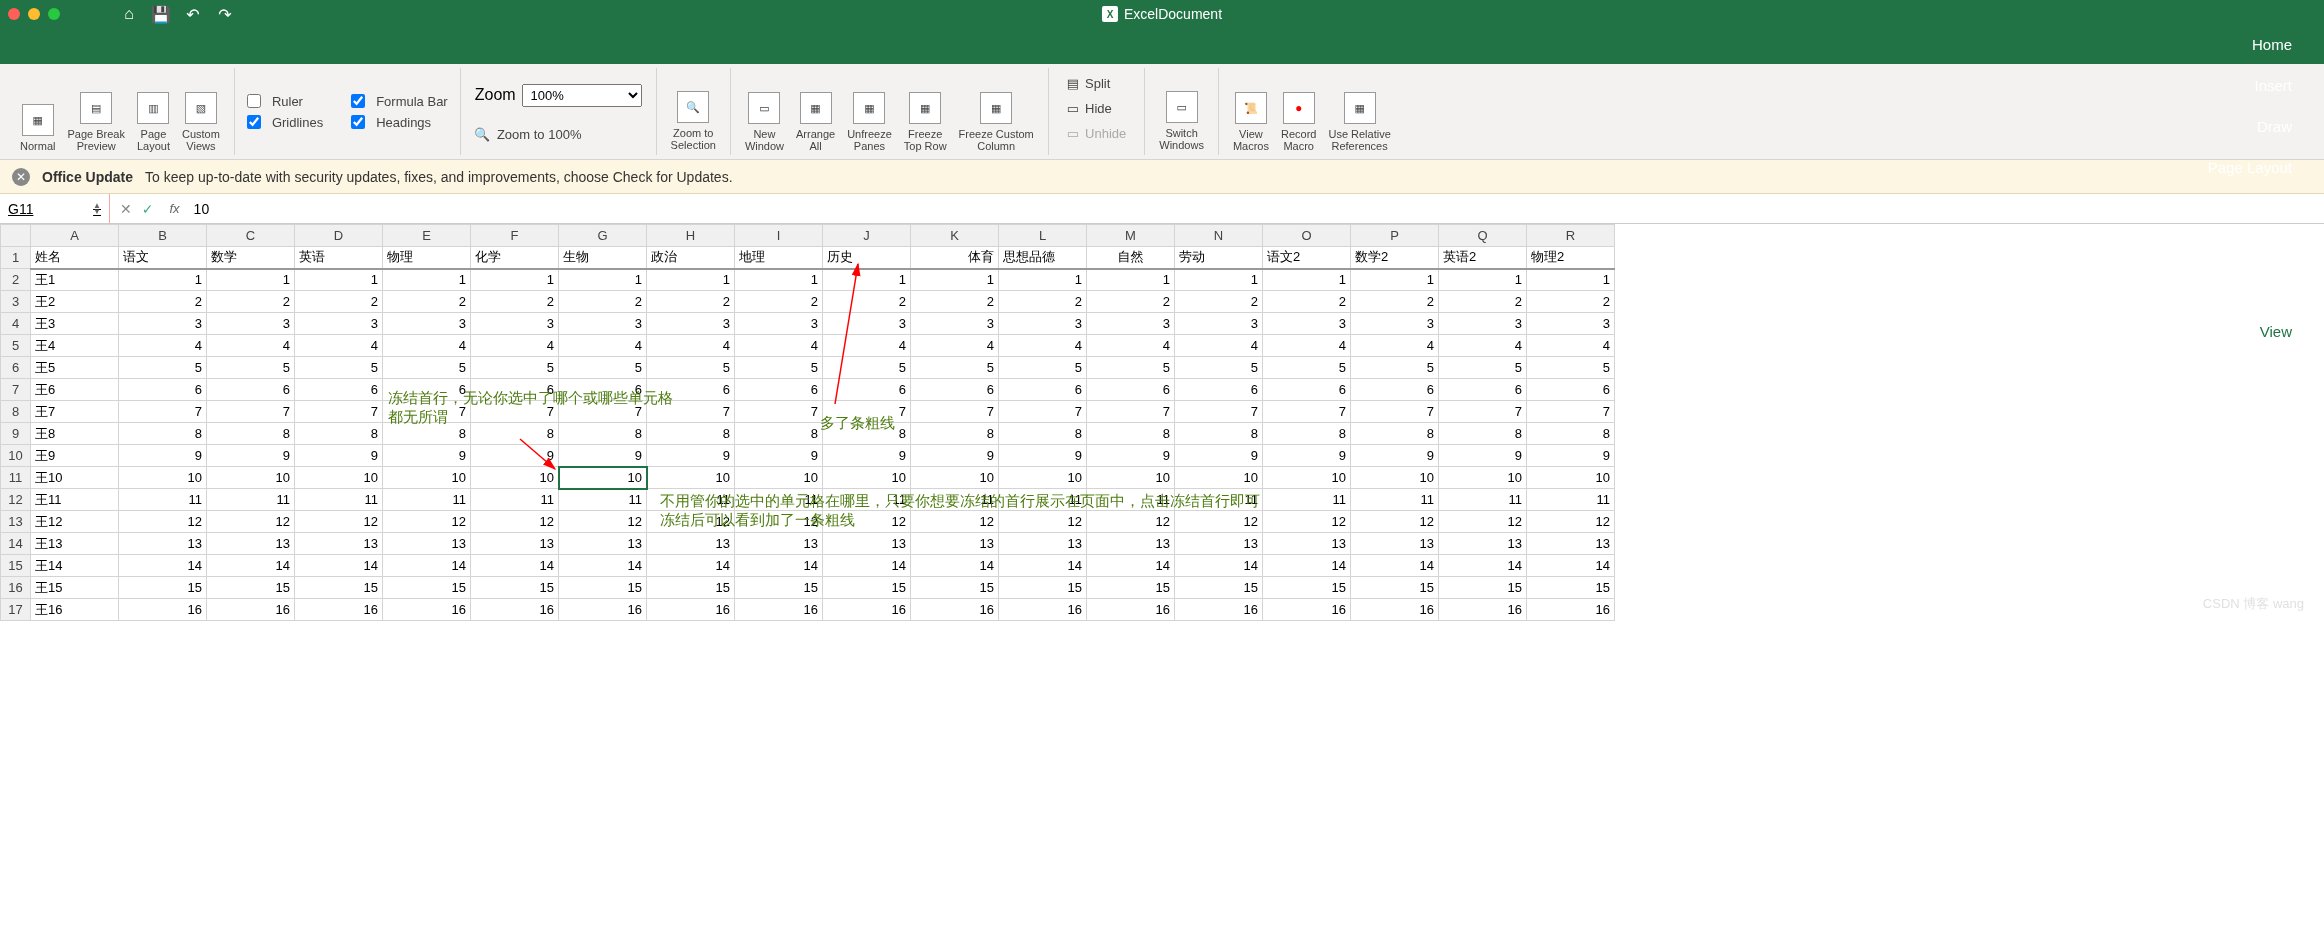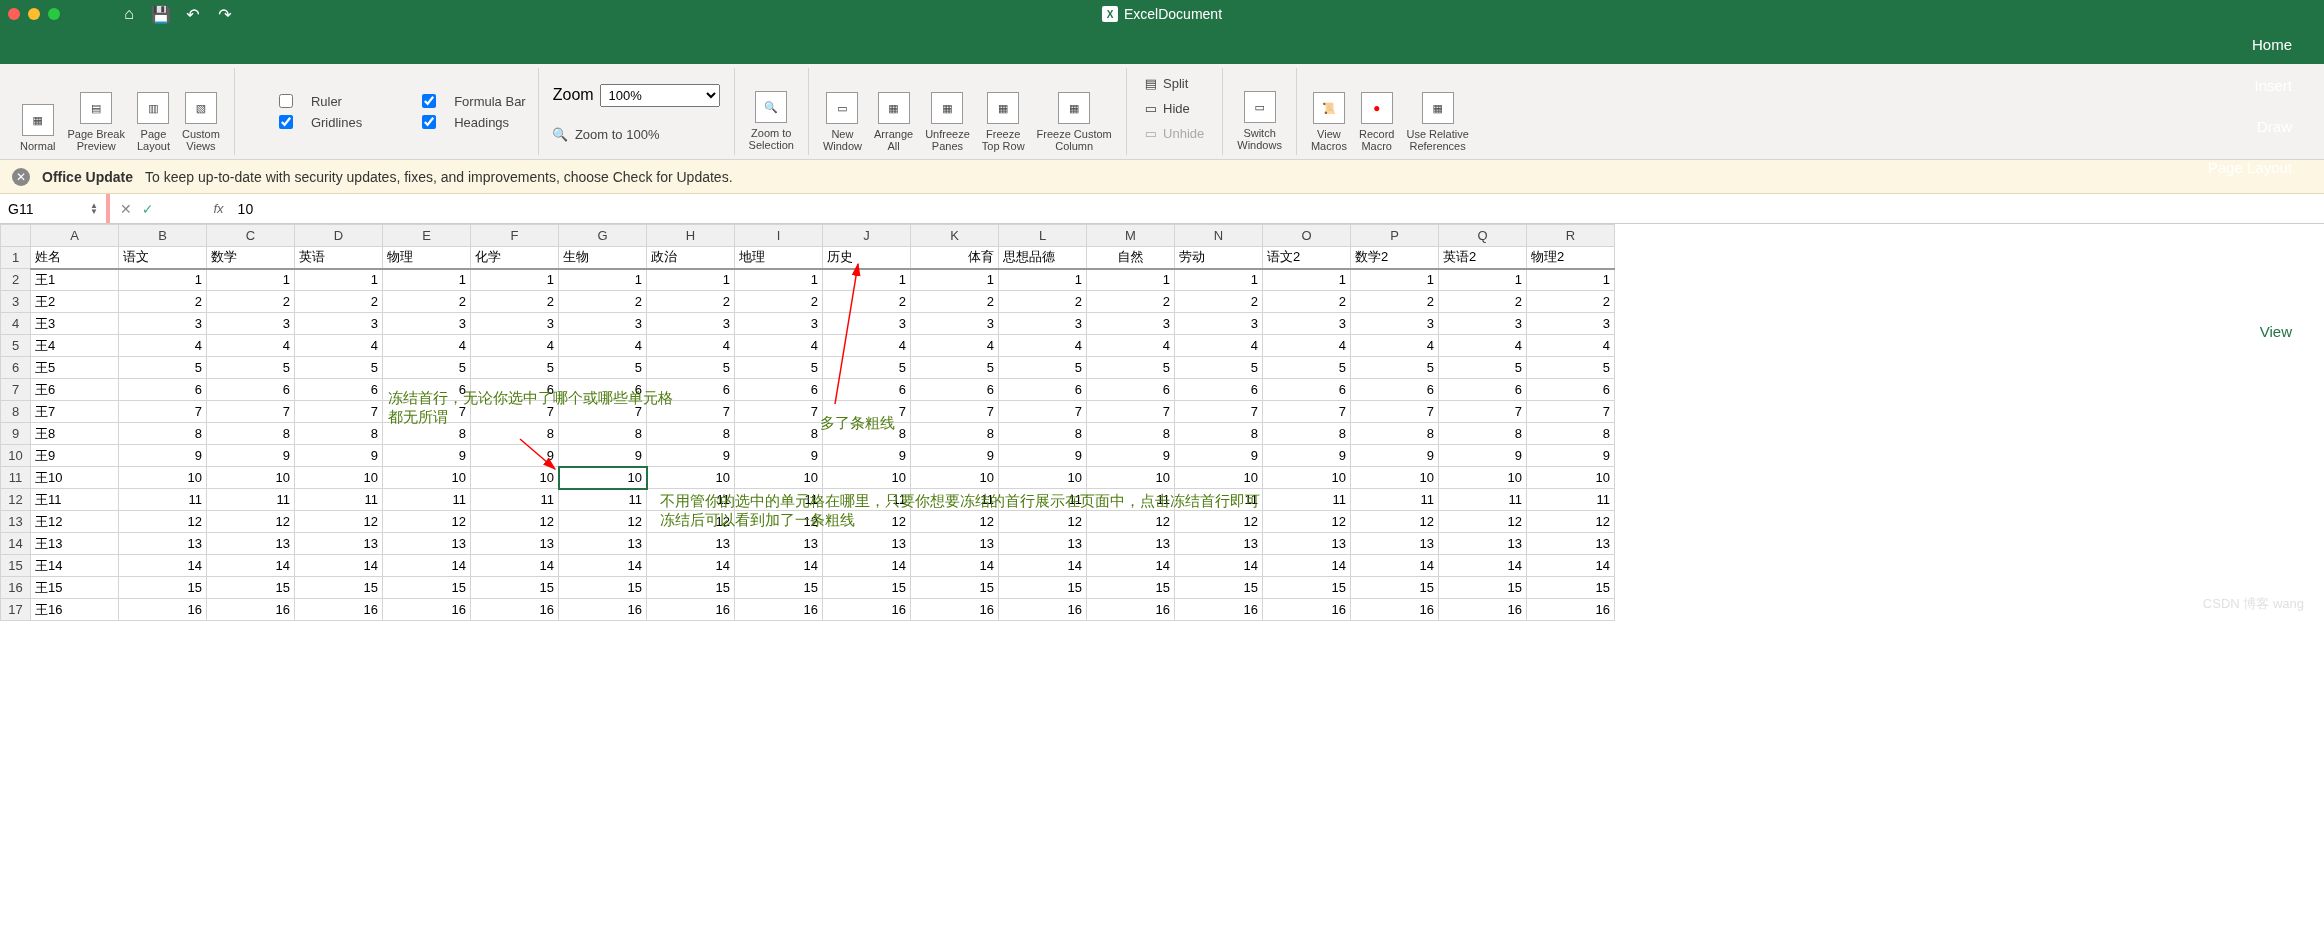--- a/index.html
+++ b/index.html
@@ -20,36 +20,36 @@
 .tab { color: #fff; padding: 8px 14px; font-size: 15px; cursor: pointer; }
 .tab.active { background: #fff; color: #217346; border-radius: 4px 4px 0 0; }
 
 .ribbon { background: #f3f2f1; height: 96px; border-bottom: 1px solid #d4d4d4; display: flex; padding: 4px 6px; }
 .group { display: flex; flex-direction: column; align-items: center; padding: 0 8px; border-right: 1px solid #d4d4d4; }
 .group:last-child { border-right: none; }
 .big-btn { display: flex; flex-direction: column; align-items: center; justify-content: flex-end; padding: 4px 6px; cursor: pointer; font-size: 11px; color: #444; gap: 4px; height: 88px; text-align: center; }
 .big-icon { width: 32px; height: 32px; border: 1px solid #999; background: #fff; display: flex; align-items: center; justify-content: center; }
 .row-btns { display: flex; }
 .checks { display: flex; flex-direction: column; gap: 6px; padding: 8px 4px; justify-content: center; }
-.chk { display: flex; align-items: center; gap: 18px; font-size: 13px; color: #444; cursor: pointer; margin-left: 32px; }
+.chk { display: flex; align-items: center; gap: 11px; font-size: 13px; color: #444; cursor: pointer; }
 .chk input { width: 14px; height: 14px; }
 .zoom-sel { display: flex; align-items: center; gap: 6px; padding: 6px; }
 .zoom-sel select { font-size: 13px; padding: 2px 4px; width: 120px; }
 .small-btn { display: flex; align-items: center; gap: 6px; font-size: 13px; color: #444; padding: 4px 6px; cursor: pointer; }
 .stack { display: flex; flex-direction: column; gap: 2px; padding: 4px; justify-content: center; }
 
 .msgbar { background: #fdf6e3; height: 34px; display: flex; align-items: center; padding: 0 12px; gap: 12px; border-bottom: 1px solid #e0d8b8; font-size: 14px; color: #333; }
 .msg-x { width: 18px; height: 18px; border-radius: 50%; background: #888; color: #fff; display: flex; align-items: center; justify-content: center; font-size: 12px; cursor: pointer; }
 .msg-title { font-weight: 600; }
 
 .fbar { height: 30px; display: flex; align-items: center; border-bottom: 1px solid #ccc; background: #fff; }
-.namebox { width: 110px; border-right: 4px solid #fca5a5; padding: 0 8px; font-size: 14px; height: 100%; display: flex; align-items: center; justify-content: space-between; }
+.namebox { width: 110px; border-right: 1px solid #fca5a5; padding: 0 8px; font-size: 14px; height: 100%; display: flex; align-items: center; justify-content: space-between; text-decoration: underline; }
 .nb-arrows { font-size: 8px; color: #666; line-height: 6px; }
 .fx-btns { display: flex; gap: 10px; padding: 0 10px; color: #888; font-size: 14px; }
-.fx-lbl { font-style: italic; font-size: 13px; color: #666; padding: 0 6px; margin-left: 44px; }
+.fx-lbl { font-style: italic; font-size: 13px; color: #666; padding: 0 6px; }
 .finput { flex: 1; padding: 0 8px; font-size: 14px; }
 
 .grid-wrap { position: relative; }
 .grid { border-collapse: collapse; table-layout: fixed; }
 .grid th, .grid td { border: 1px solid #d4d4d4; font-size: 13px; height: 22px; padding: 0 4px; overflow: hidden; white-space: nowrap; }
 .colhdr { background: #f0f0f0; text-align: center; font-weight: normal; color: #444; width: 88px; }
 .rowhdr { background: #f0f0f0; text-align: center; font-weight: normal; color: #444; width: 30px; }
 .corner { background: #f0f0f0; width: 30px; }
 .grid td { text-align: right; }
 .grid td.txt { text-align: left; }

